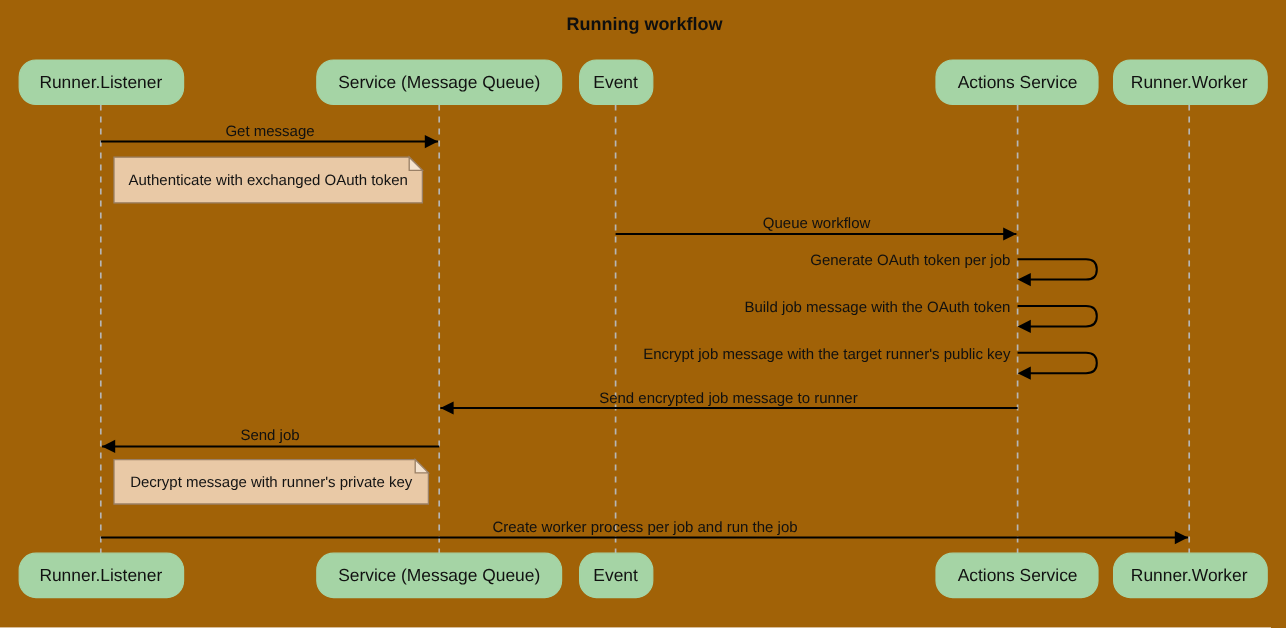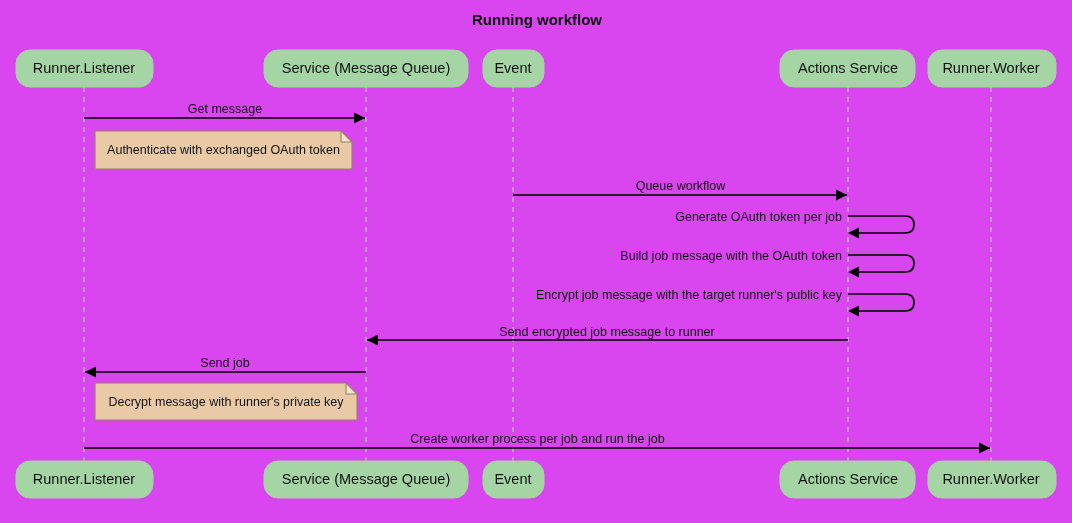--- a/index.html
+++ b/index.html
@@ -10,21 +10,21 @@
   }
   body {
     font-family: "Liberation Sans", sans-serif;
     color: #1a1a1a;
   }
   #diagram-root {
     position: relative;
     width: 1072px;
     height: 523px;
     overflow: hidden;
-    background: #d946ef;
+    background: #a16207;
   }
   #diagram-svg {
     position: absolute;
     left: 0;
     top: 0;
     width: 1072px;
     height: 523px;
     display: block;
   }
   .diagram-title {

